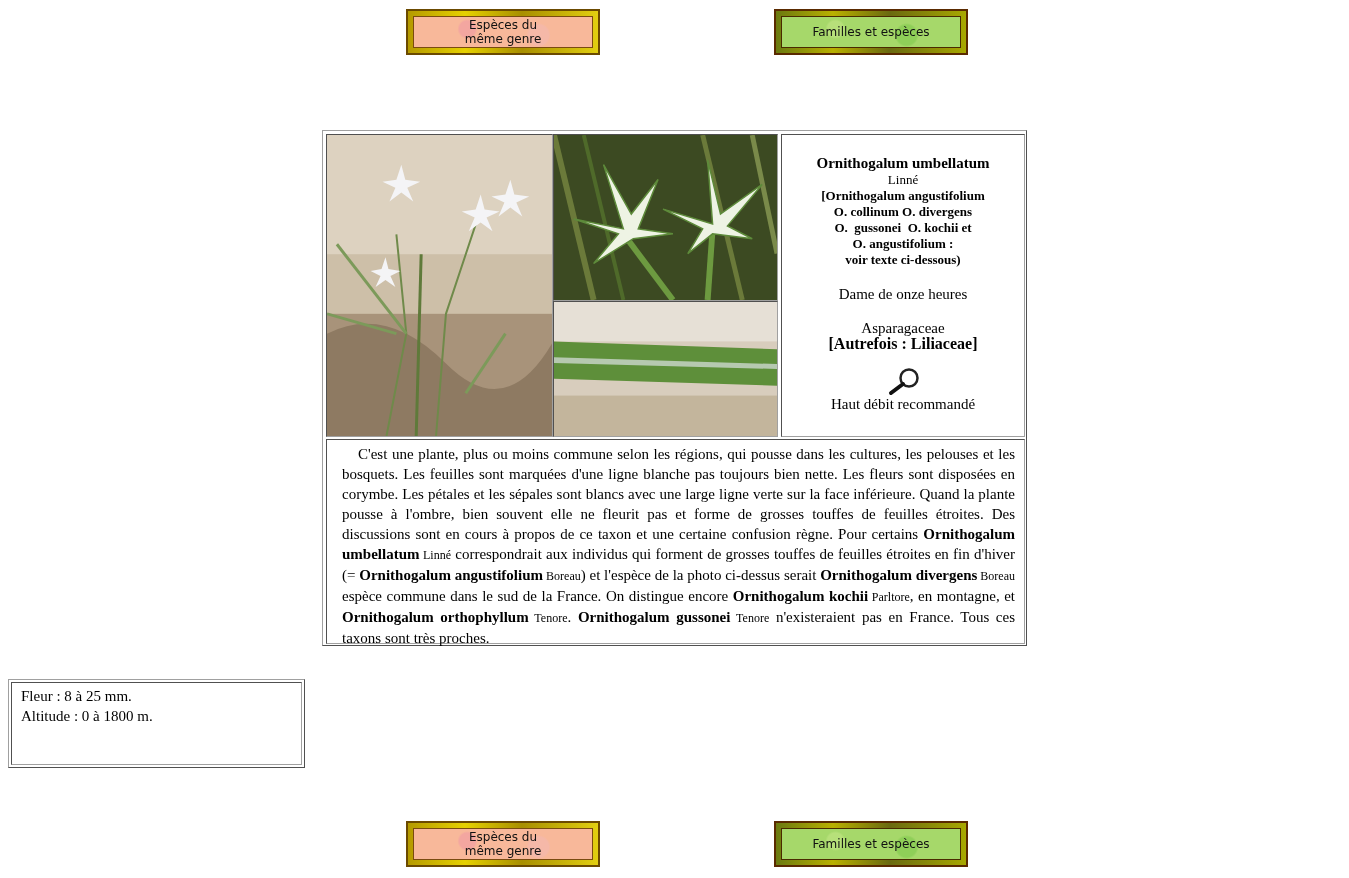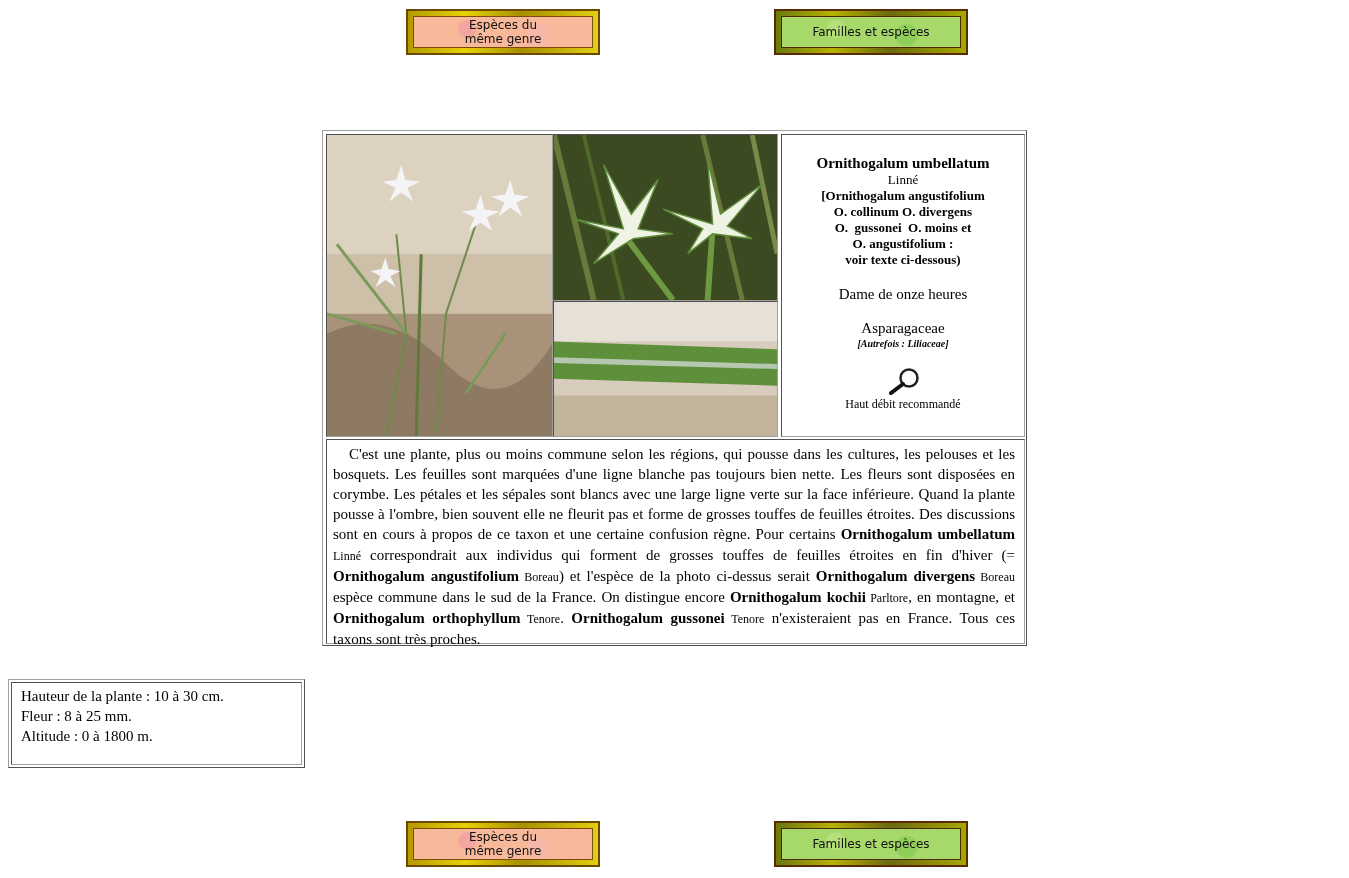--- a/index.html
+++ b/index.html
@@ -58,25 +58,25 @@
     .photo { overflow: hidden; }
     .photo svg { display: block; width: 100%; height: 100%; }
     .info {
       text-align: center; font-size: 13px; line-height: 16px;
     }
     .info .sp-name { font-weight: bold; font-size: 15px; line-height: 18px; margin-top: 19px; }
     .info .author { font-size: 13px; }
     .info .syn { font-weight: bold; font-size: 13px; line-height: 16px; font-family: Liberation Serif, serif; }
     .info .common { font-size: 15px; margin-top: 18px; }
     .info .family { font-weight: normal; font-size: 15px; margin-top: 18px; }
-    .info .formerly { font-weight: bold; font-size: 10px; font-style: italic; }
+    .info .formerly { font-weight: bold; font-size: 16px; }
     .info .loupe { margin: 14px auto 0; width: 40px; height: 30px; cursor: pointer; }
-    .info .hd { font-size: 12px; margin-top: 0px; }
+    .info .hd { font-size: 15px; margin-top: 0px; }
     .desc {
-      padding: 4px 9px 0 6px; font-size: 15px; line-height: 20px; text-align: justify;
+      padding: 4px 9px 0 15px; font-size: 15px; line-height: 20px; text-align: justify;
     }
     .desc .small { font-size: 12px; }
     .desc p { margin: 0; text-indent: 16px; }
     .stats {
       position: absolute; left: 8px; top: 679px; width: 297px; height: 89px;
       border: 1px solid; border-color: #a0a0a0 #505050 #505050 #a0a0a0; box-sizing: border-box;
     }
     .stats .statcell {
       position: absolute; left: 2px; top: 2px; right: 2px; bottom: 2px;
       border: 1px solid; border-color: #505050 #a0a0a0 #a0a0a0 #505050;
@@ -147,21 +147,21 @@
       <path d="M0 40 L225 48 L225 85 L0 78 Z" fill="#5e8f3a"></path>
       <path d="M0 56 L225 63 L225 68 L0 62 Z" fill="#b6c9b0"></path>
     </svg>
   </div>
 
   <div class="cell info" style="left:458px; top:3px; width:244px; height:303px;">
     <div class="sp-name">Ornithogalum umbellatum</div>
     <div class="author">Linné</div>
     <div class="syn">[Ornithogalum angustifolium</div>
     <div class="syn">O. collinum O. divergens</div>
-    <div class="syn" style="white-space:pre;">O.  gussonei  O. moins et</div>
+    <div class="syn" style="white-space:pre;">O.  gussonei  O. kochii et</div>
     <div class="syn">O. angustifolium :</div>
     <div class="syn">voir texte ci-dessous)</div>
     <div class="common">Dame de onze heures</div>
     <div class="family">Asparagaceae</div>
     <div class="formerly">[Autrefois : Liliaceae]</div>
     <div class="loupe">
       <svg width="40" height="30" viewBox="0 0 40 30">
         <circle cx="26" cy="12" r="8.5" fill="#fff" stroke="#222" stroke-width="2.5"></circle>
         <line x1="20" y1="18" x2="8" y2="27" stroke="#111" stroke-width="4" stroke-linecap="round"></line>
       </svg>
@@ -169,21 +169,20 @@
     <div class="hd">Haut débit recommandé</div>
   </div>
 
   <div class="cell desc" style="left:3px; top:308px; width:699px; height:205px;">
     <p><span>C'est une plante, plus ou moins commune selon les régions, qui pousse dans les cultures, les pelouses et les bosquets. Les feuilles sont marquées d'une ligne blanche pas toujours bien nette. Les fleurs sont disposées en corymbe. Les pétales et les sépales sont blancs avec une large ligne verte sur la face inférieure. Quand la plante pousse à l'ombre, bien souvent elle ne fleurit pas et forme de grosses touffes de feuilles étroites. Des discussions sont en cours à propos de ce taxon et une certaine confusion règne. Pour certains </span><b>Ornithogalum umbellatum</b><span class="small"> Linné</span><span> correspondrait aux individus qui forment de grosses touffes de feuilles étroites en fin d'hiver (= </span><b>Ornithogalum angustifolium</b><span class="small"> Boreau</span><span>) et l'espèce de la photo ci-dessus serait </span><b>Ornithogalum divergens</b><span class="small"> Boreau</span><span> espèce commune dans le sud de la France. On distingue encore </span><b>Ornithogalum kochii</b><span class="small"> Parltore</span><span>, en montagne, et </span><b>Ornithogalum orthophyllum</b><span class="small"> Tenore</span><span>. </span><b>Ornithogalum gussonei</b><span class="small"> Tenore</span><span> n'existeraient pas en France. Tous ces taxons sont très proches.</span></p>
   </div>
 </div>
 
 <div class="stats">
   <div class="statcell">
-    <div>Hauteur de la plante : 10 à 30 cm.</div>
     <div>Fleur : 8 à 25 mm.</div>
     <div>Altitude : 0 à 1800 m.</div>
   </div>
 </div>
 
 <div class="navbtn pink" style="left:406px; top:821px;">
   <div class="inner">
     <div>
       <div>Espèces du</div>
       <div>même genre</div>

